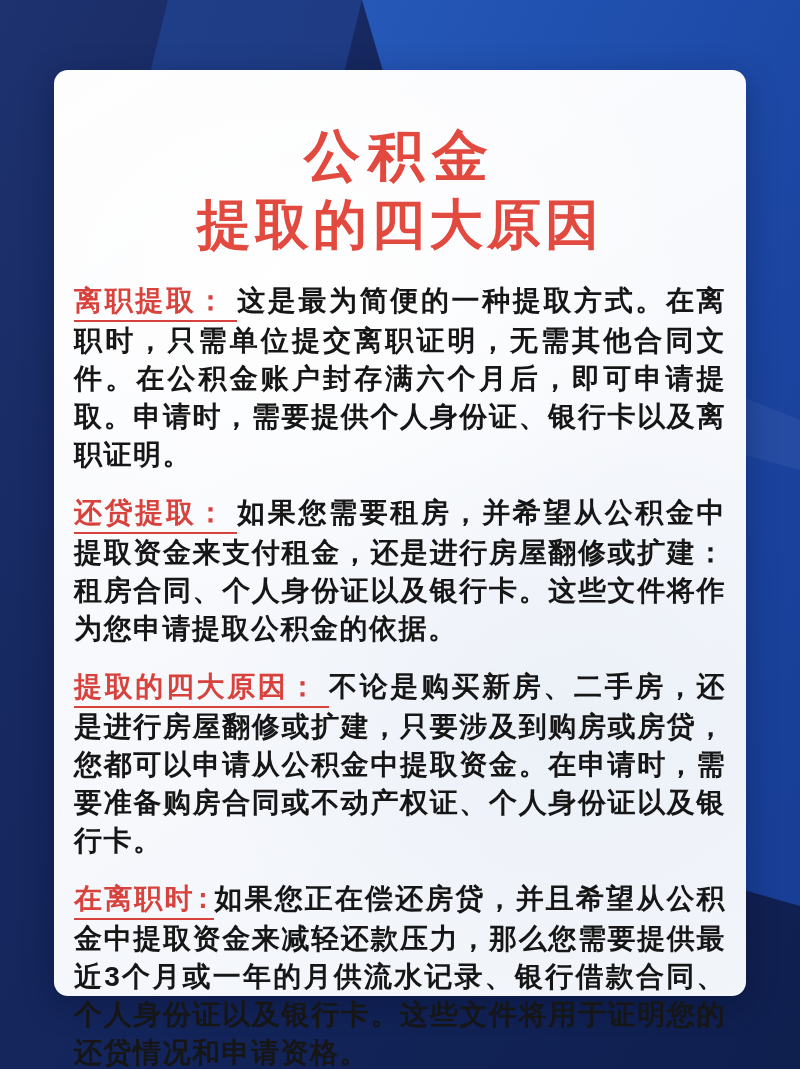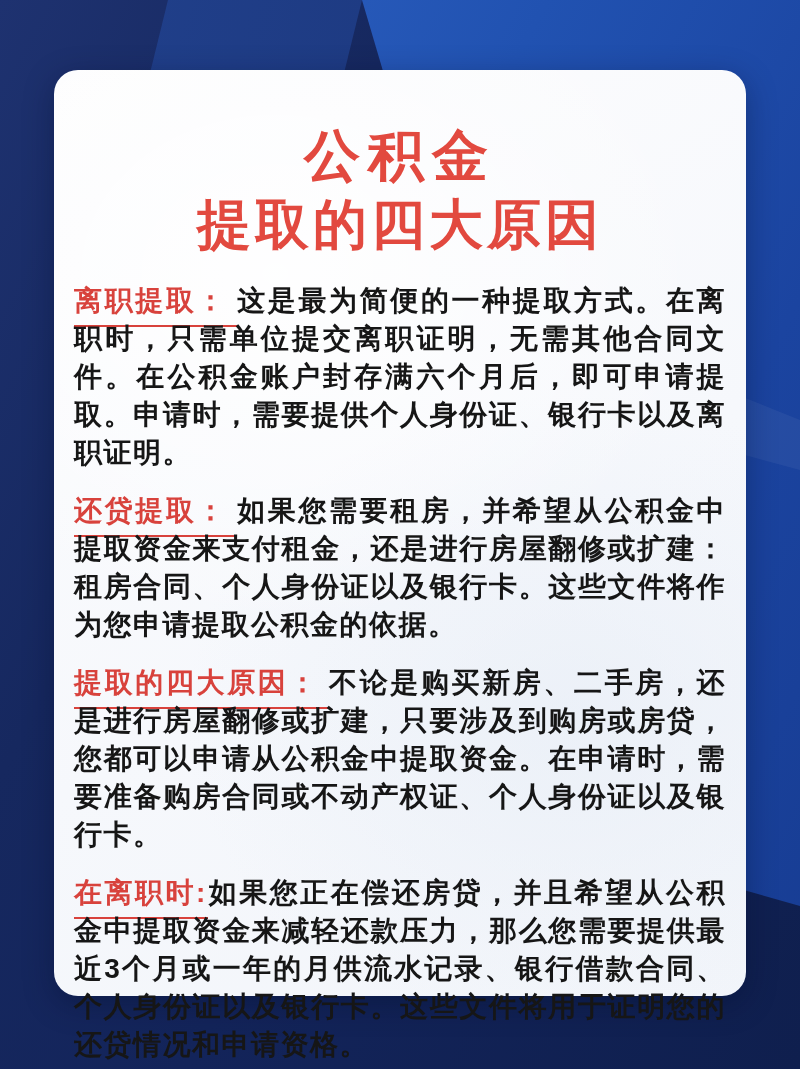--- a/index.html
+++ b/index.html
@@ -40,21 +40,21 @@
     width: 800px; height: 1069px;
     clip-path: polygon(700px 380px, 800px 420px, 800px 470px, 690px 440px);
     background: rgba(255,255,255,0.05);
   }
 
   
   .card {
     position: absolute;
     left: 54px; top: 70px;
     width: 692px; height: 926px;
-    border-radius: 24px;
+    border-radius: 14px;
     background:
       radial-gradient(ellipse 90% 55% at 32% 22%, rgba(255,255,255,0.9), rgba(255,255,255,0) 70%),
       radial-gradient(ellipse 80% 50% at 75% 70%, rgba(228,235,245,0.55), rgba(228,235,245,0) 70%),
       linear-gradient(150deg, #fdfdfe 0%, #f6f8fc 55%, #f2f5fa 100%);
     box-shadow: 0 8px 30px rgba(4, 12, 40, 0.35);
     box-sizing: border-box;
     padding: 52px 20px 0 20px;
   }
 
   
@@ -85,21 +85,22 @@
     letter-spacing: 1.5px;
     text-align: justify;
     margin: 0 0 20px 0;
     font-weight: 600;
   }
   .section .heading {
     color: #d8423c;
     font-weight: bold;
     border-bottom: 2px solid #d8423c;
     padding-right: 10px;
-    padding-bottom: 9px;
+    padding-bottom: 2px;
+    font-family: Liberation Mono, monospace;
   }
   .section:nth-child(4) .heading {
     padding-right: 1px;
   }
   .section .body {
     color: #161616;
   }
 </style>
 </head>
 <body>

